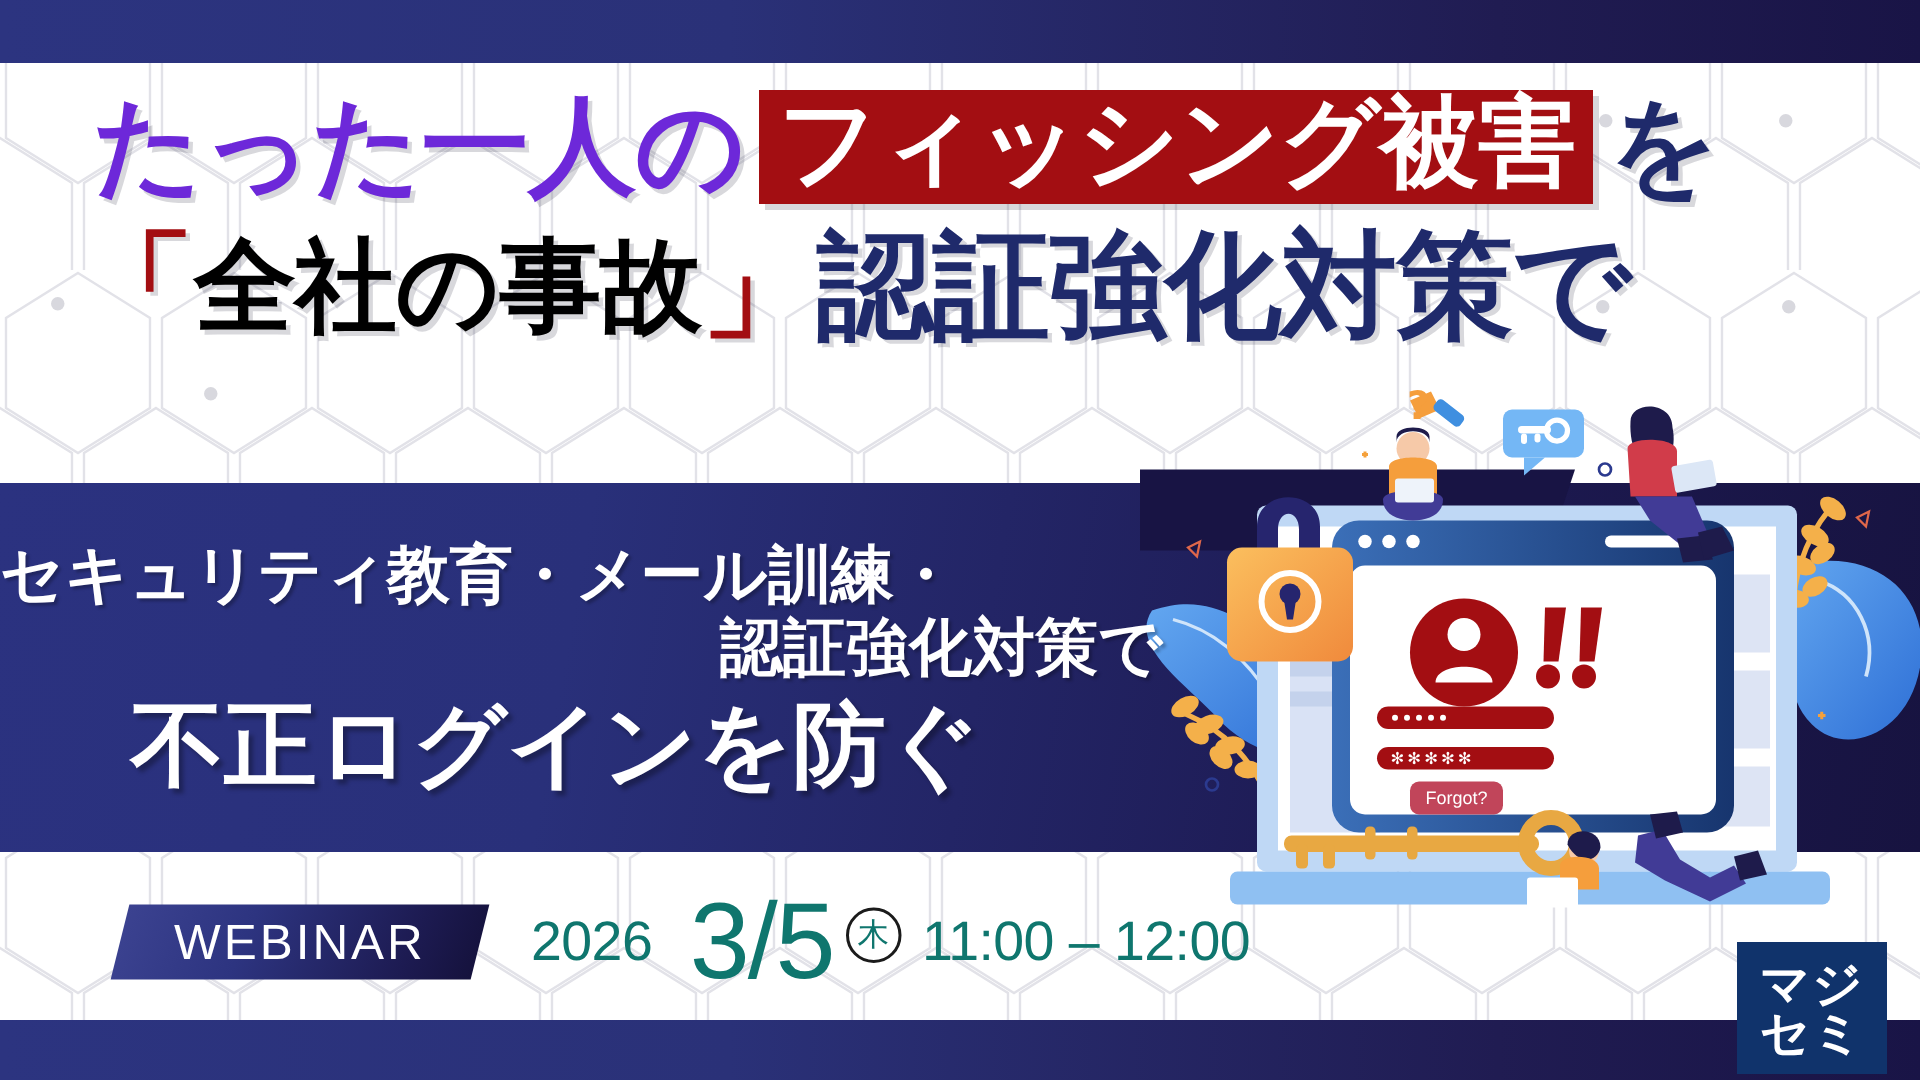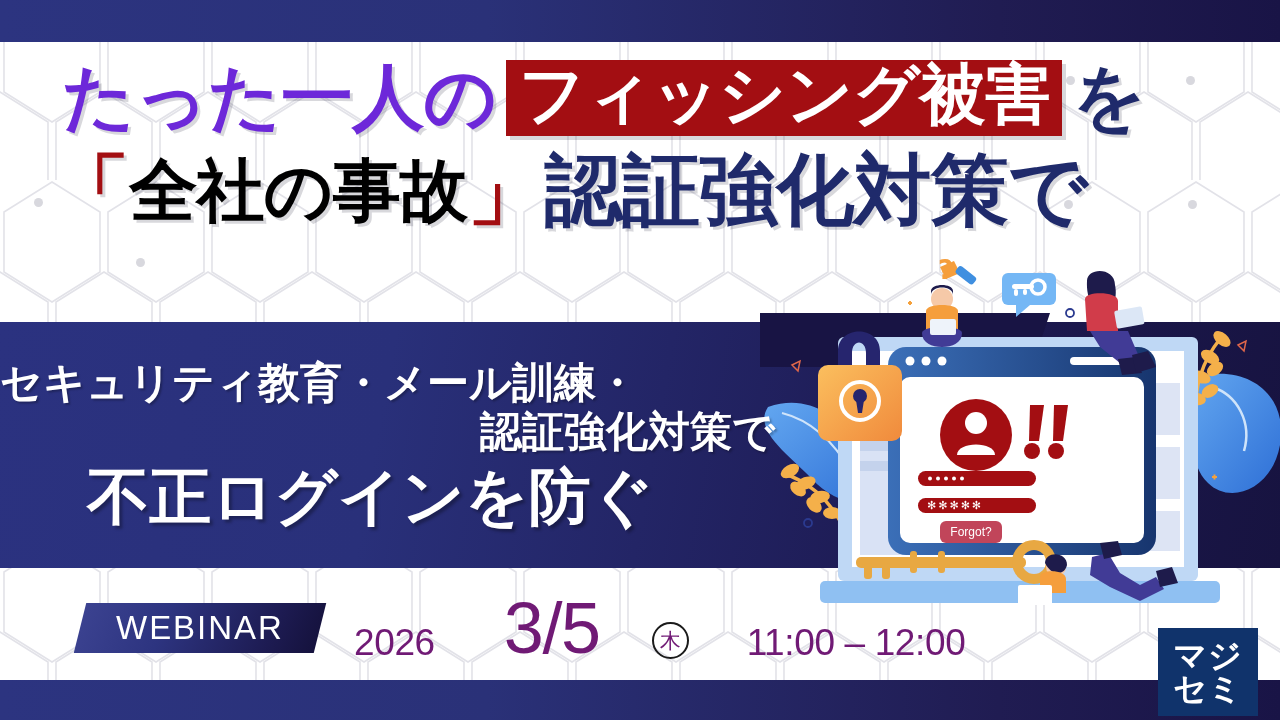--- a/index.html
+++ b/index.html
@@ -80,22 +80,22 @@
   .webinar-badge {
     margin-left:80px; width:240px; height:50px;
     background:linear-gradient(100deg,#3b4290 0%,#2d3480 35%,#1d1b52 80%,#15123d 100%);
     transform:skewX(-14deg);
     display:flex; align-items:center; justify-content:center;
   }
   .webinar-badge span {
     transform:skewX(14deg); color:#fff; font-size:33px; font-weight:400;
     letter-spacing:.06em; font-family:"Liberation Sans",sans-serif;
   }
-  .dateline { margin-left:34px; display:flex; align-items:flex-end; color:#701a75;
-              font-family:"Liberation Sans",sans-serif;gap:44px; }
+  .dateline { margin-left:34px; display:flex; align-items:center; color:#0f766e;
+              font-family:"Liberation Sans",sans-serif; }
   .d-year { font-size:37px; font-weight:400; letter-spacing:-.01em; }
   .d-md  { font-size:72px; font-weight:400; margin-left:25px; letter-spacing:-.02em; line-height:1; }
   .d-dow {
     width:37px; height:37px; border:2px solid #1b1b1b; border-radius:50%;
     display:inline-flex; align-items:center; justify-content:center;
     font-size:21px; margin-left:8px; position:relative; top:-5px;
     font-family:"DejaVu Sans",sans-serif;
   }
   .d-time { font-size:37px; margin-left:14px; letter-spacing:-.01em; }
 

